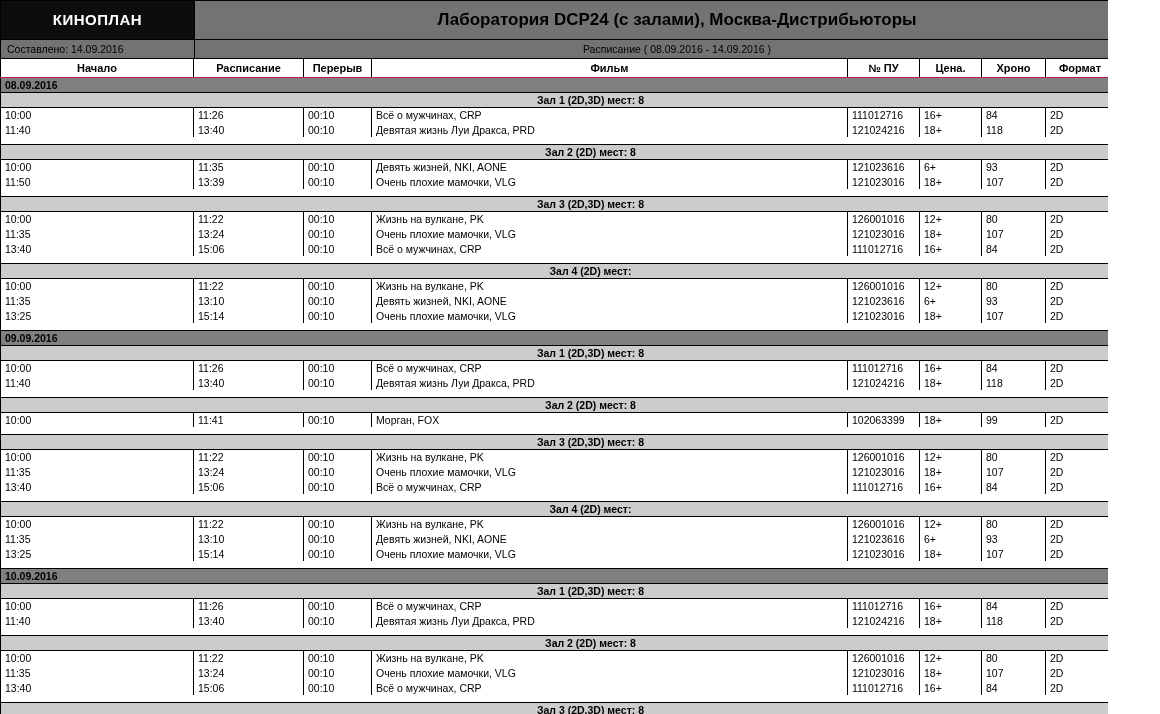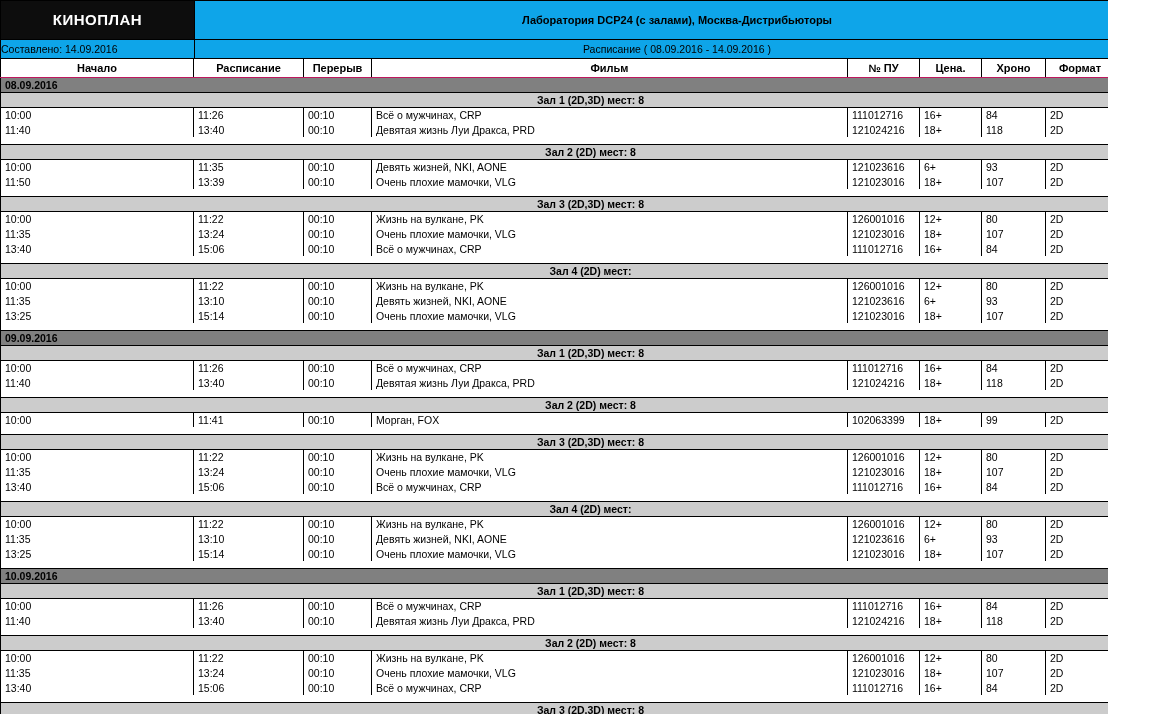--- a/index.html
+++ b/index.html
@@ -7,21 +7,21 @@
     margin: 0;
     padding: 0;
     background: #ffffff;
     font-family: "Liberation Sans", sans-serif;
   }
   #page {
     width: 1108px;
     height: 714px;
     position: relative;
     overflow: hidden;
-    background: #0ea5e9;
+    background: #737373;
   }
 
   
   .topbar {
     display: flex;
     width: 1160px;
     border-top: 1px solid #000;
     border-left: 1px solid #000;
     border-right: 1px solid #000;
   }
@@ -33,40 +33,40 @@
     font-weight: bold;
     font-size: 15px;
     letter-spacing: 0.5px;
     padding: 10px 0 11px 0;
     border-right: 1px solid #000;
   }
   .title-cell {
     flex: 1;
     text-align: left;
     font-weight: bold;
-    font-size: 11px;
+    font-size: 17px;
     color: #000;
     display: flex;
     align-items: center;
     justify-content: center;
     padding: 6px 4px;
   }
 
   .subbar {
     display: flex;
     width: 1160px;
     border-left: 1px solid #000;
     border-right: 1px solid #000;
     border-top: 1px solid #000;
     border-bottom: 1px solid #000;
     font-size: 10.5px;
   }
   .subbar .left {
     width: 194px;
-    padding: 3px 0;
+    padding: 3px 6px;
     border-right: 1px solid #000;
     color: #000;
   }
   .subbar .right {
     flex: 1;
     text-align: center;
     padding: 3px 5px;
     color: #000;
   }
 

